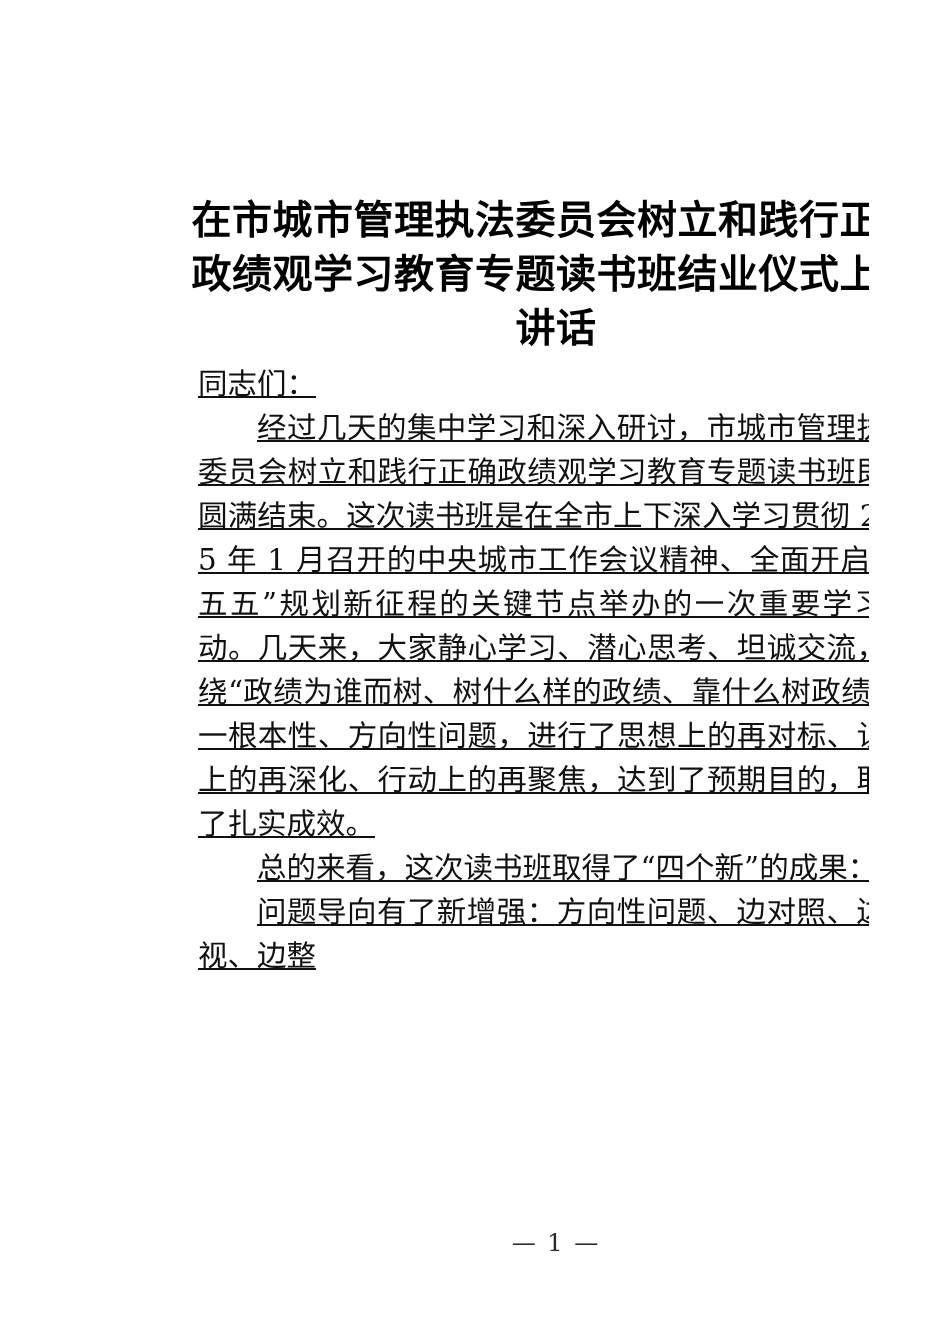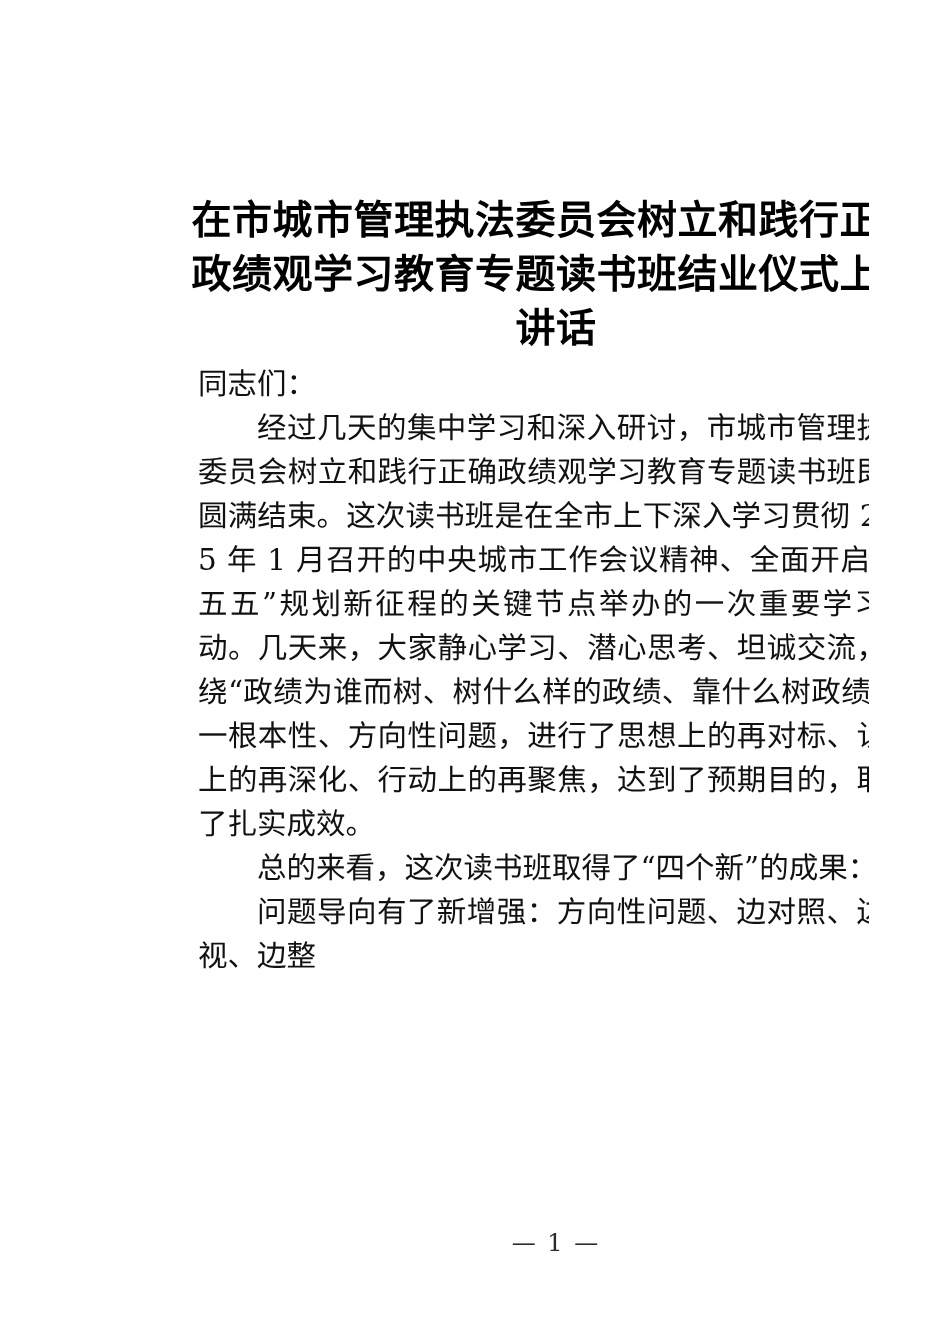--- a/index.html
+++ b/index.html
@@ -42,20 +42,21 @@
     left: 117px;
     top: 362px;
     width: 718px;
     font-family: "DejaVu Serif", "Liberation Serif", serif;
     font-size: 29.5px;
     line-height: 44px;
     color: #111111;
     text-align: justify;
     text-justify: inter-ideograph;
     word-break: break-all;
+    text-decoration: underline;
   }
 
   .doc-body p {
     margin: 0;
     padding: 0;
     text-indent: 0;
   }
 
   .doc-body p.indent {
     text-indent: 59px;

